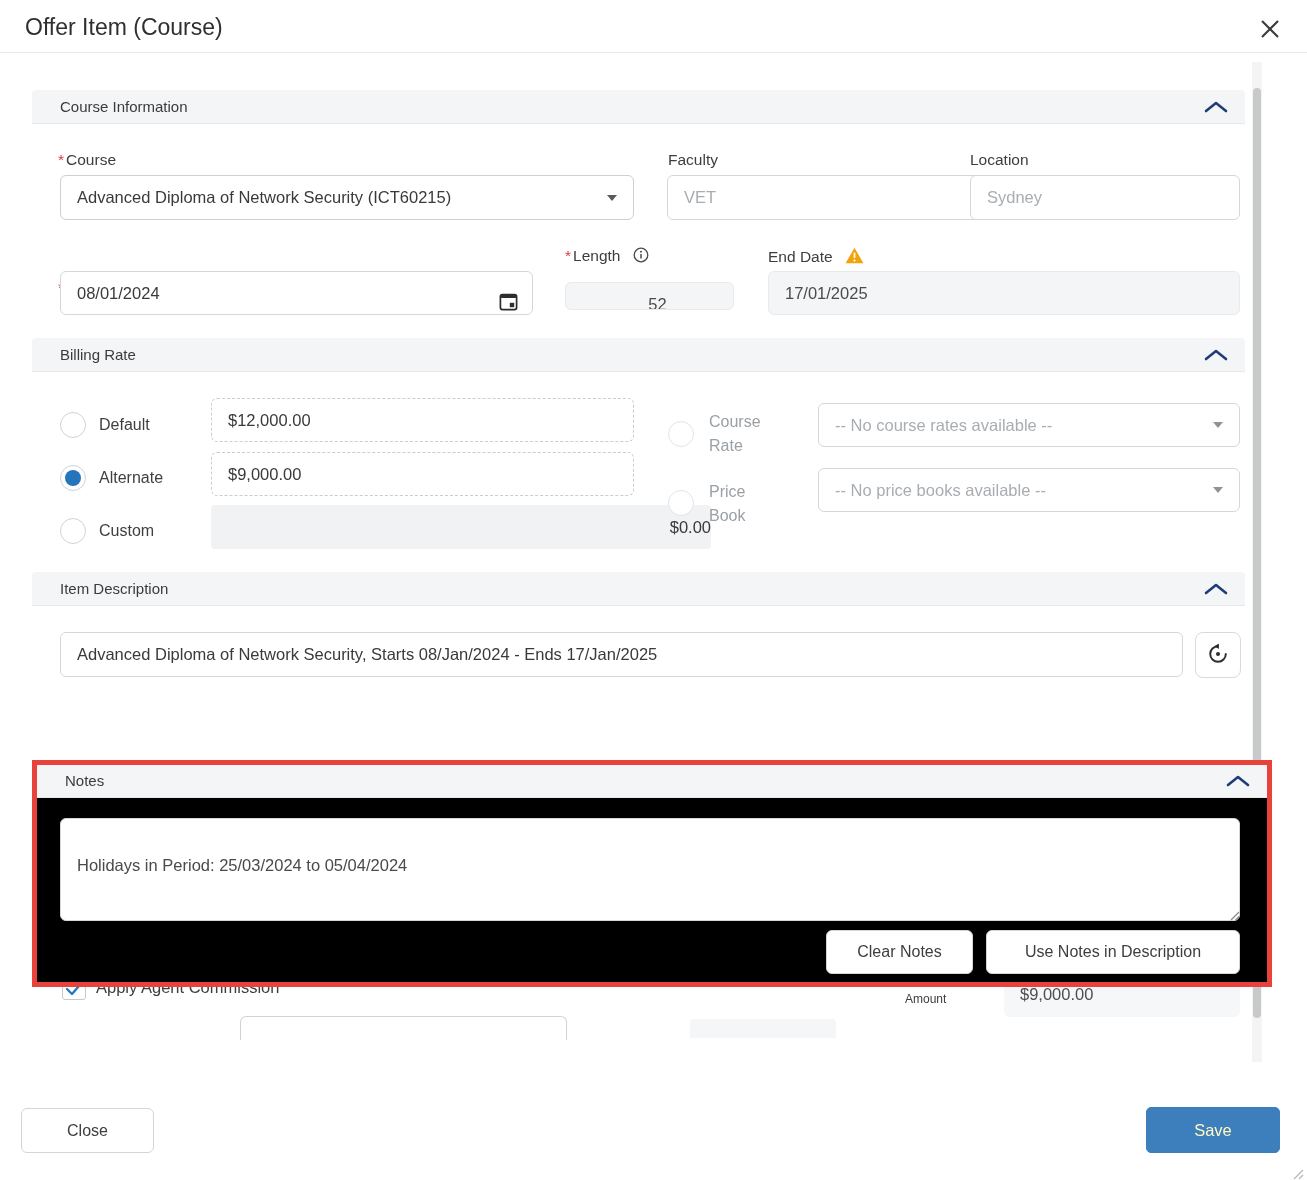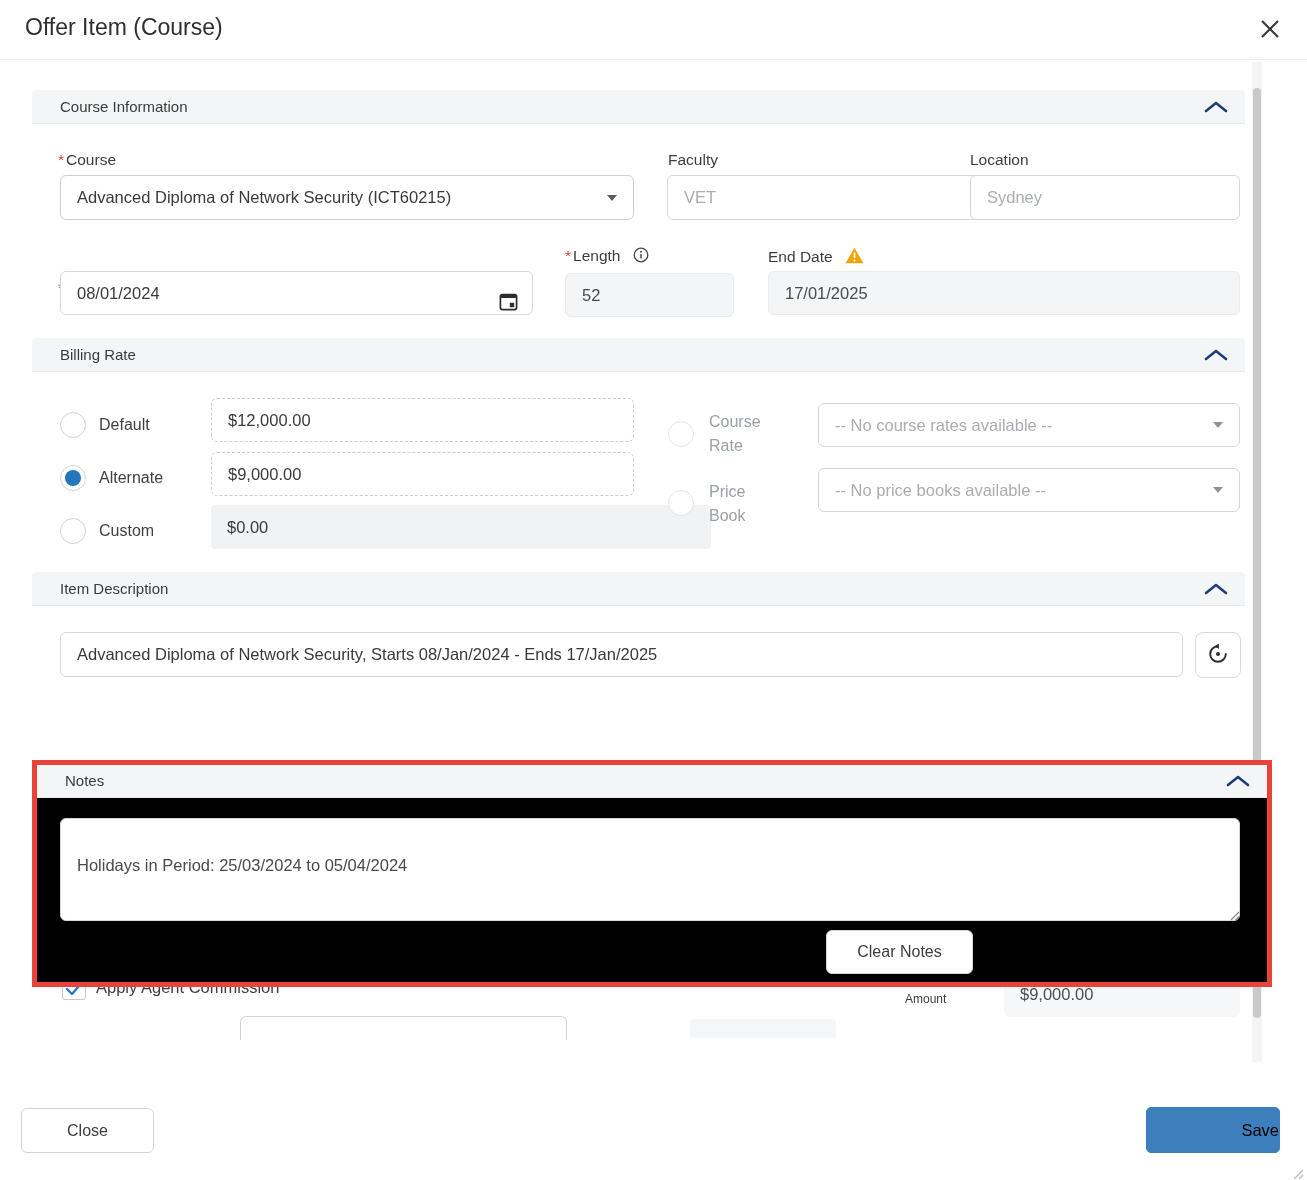--- a/index.html
+++ b/index.html
@@ -1,21 +1,21 @@
 <!DOCTYPE html>
 <html><head>
 <meta charset="utf-8">
 <style>
   * { margin:0; padding:0; box-sizing:border-box; }
   html,body { background:#fff; }
   body { font-family:"Liberation Sans","DejaVu Sans",sans-serif; color:#3a3a3a; }
   .page { position:relative; width:1307px; height:1180px; background:#fff; overflow:hidden; }
 
   
-  .dlg-header { position:absolute; top:0; left:0; width:1307px; height:60px; border-bottom:1px solid #eaeaea; background:#fff; }
+  .dlg-header { position:absolute; top:0; left:0; width:1307px; height:53px; border-bottom:1px solid #eaeaea; background:#fff; }
   .dlg-title { position:absolute; left:25px; top:14px; font-size:23px; font-weight:400; color:#2f2f2f; }
   .close-btn { position:absolute; right:24px; top:16px; width:26px; height:26px; cursor:pointer; }
 
   
   .scroll-area { position:absolute; top:60px; left:0; width:1307px; height:1002px; overflow:hidden; background:#fff; }
 
   
   .sec-head { position:absolute; left:32px; width:1213px; height:34px; background:#f4f5f6; border-bottom:1px solid #e7e9eb; border-radius:4px 4px 0 0; }
   .sec-title { position:absolute; left:28px; top:8px; font-size:15px; color:#3b3b3b; }
   .chev { position:absolute; right:16px; top:10px; width:26px; height:14px; cursor:pointer; }
@@ -40,21 +40,21 @@
   .rlabel { position:absolute; font-size:16px; color:#3f3f3f; }
   .rlabel.lite { color:#9aa0a5; line-height:24px; width:62px; white-space:normal; }
   .checkbox { position:absolute; width:24px; height:24px; border:1px solid #c6cace; border-radius:3px; background:#fff; cursor:pointer; }
   .checkbox svg { display:none; position:absolute; left:2px; top:3px; }
   .checkbox.checked svg { display:block; }
 
   
   .btn { position:absolute; height:44px; background:#fff; border:1px solid #d2d6d9; border-radius:6px;
          font-size:16px; color:#3d3d3d; text-align:center; cursor:pointer; font-family:inherit; }
   .btn-primary { position:absolute; height:46px; background:#3d7ebd; border:1px solid #3d7ebd; border-radius:5px;
-                 font-size:16.5px; color:#000000; text-align:right; cursor:pointer; font-family:inherit; }
+                 font-size:16.5px; color:#fef9c3; text-align:center; cursor:pointer; font-family:inherit; }
 
   
   .red-box { position:absolute; left:32px; top:700px; width:1240px; height:227px; border:5px solid #e8423b; background:#000000; z-index:5; }
   .notes-ta { position:absolute; left:23px; top:53px; width:1180px; height:103px; border:1px solid #d4d8db; border-radius:6px;
               resize:none; font-family:inherit; font-size:16.5px; color:#4a4a4a; padding:37px 32px 10px 16px; outline:none; overflow:hidden; }
   .ta-grip { position:absolute; left:1192px; top:142px; pointer-events:none; }
 
   
   .sb-track { position:absolute; left:1252px; top:2px; width:10px; height:1000px; background:#f4f4f4; }
   .sb-thumb { position:absolute; left:1px; top:26px; width:8px; height:930px; background:#c7c9cb; border-radius:4px; }
@@ -134,21 +134,21 @@
       <div class="field" style="left:60px; top:211px; width:473px; height:44px; line-height:42px;">
         <span>08/01/2024</span>
         <span style="position:absolute; right:14px; top:12px;">
           <svg width="19" height="19" viewBox="0 0 19 19">
               <rect x="1.4" y="2.6" width="16.2" height="15" rx="2" fill="none" stroke="#2d2d2d" stroke-width="1.7"></rect>
               <rect x="1.4" y="2.6" width="16.2" height="3.4" rx="1.6" fill="#2d2d2d"></rect>
               <rect x="10.8" y="10.8" width="4.4" height="4.4" fill="#2d2d2d"></rect>
             </svg>
         </span>
       </div>
-      <div class="field grey" style="left:565px; top:213px; width:169px; height:44px; line-height:42px;"><span>52</span></div>
+      <div class="field grey" style="left:565px; top:222px; width:169px; height:28px; line-height:42px;text-align:center;"><span>52</span></div>
       <div class="field grey" style="left:768px; top:211px; width:472px; height:44px; line-height:42px;"><span>17/01/2025</span></div>
     </div>
 
     <div class="sec-head" style="top:278px;">
       <span class="sec-title">Billing Rate</span>
       <span class="chev">
         <svg width="26" height="14" viewBox="0 0 26 14">
             <polyline points="3,11 13,3 23,11" fill="none" stroke="#1e3c78" stroke-width="2.6" stroke-linecap="round" stroke-linejoin="round"></polyline>
           </svg>
       </span>
@@ -158,21 +158,21 @@
       <span class="radio" style="left:60px; top:352px;"></span>
       <span class="rlabel" style="left:99px; top:356px;">Default</span>
       <div class="field dashed" style="left:211px; top:338px; width:423px; height:44px; line-height:42px;"><span>$12,000.00</span></div>
 
       <span class="radio checked" style="left:60px; top:405px;"></span>
       <span class="rlabel" style="left:99px; top:409px;">Alternate</span>
       <div class="field dashed" style="left:211px; top:392px; width:423px; height:44px; line-height:42px;"><span>$9,000.00</span></div>
 
       <span class="radio" style="left:60px; top:458px;"></span>
       <span class="rlabel" style="left:99px; top:462px;">Custom</span>
-      <div class="field flat" style="left:211px; top:445px; width:500px; height:44px;"><span>$0.00</span></div>
+      <div class="field flat" style="left:211px; top:445px; width:500px; height:44px;text-align:right;"><span>$0.00</span></div>
 
       <span class="radio lite" style="left:668px; top:361px;"></span>
       <span class="rlabel lite" style="left:709px; top:350px;">Course Rate</span>
       <div class="field ghost" style="left:818px; top:343px; width:422px; height:44px; line-height:42px;">
         <span>-- No course rates available --</span>
         <span class="caret lite" style="top:18px;"></span>
       </div>
 
       <span class="radio lite" style="left:668px; top:430px;"></span>
       <span class="rlabel lite" style="left:709px; top:420px;">Price Book</span>
@@ -213,20 +213,21 @@
         </span>
       </div>
       <textarea class="notes-ta" style="">Holidays in Period: 25/03/2024 to 05/04/2024</textarea>
       <span class="ta-grip">
         <svg width="11" height="11" viewBox="0 0 11 11">
             <line x1="2" y1="10" x2="10" y2="2" stroke="#8a8a8a" stroke-width="1.2"></line>
             <line x1="6.5" y1="10" x2="10" y2="6.5" stroke="#8a8a8a" stroke-width="1.2"></line>
           </svg>
       </span>
       <button class="btn" style="left:789px; top:165px; width:147px;">Clear Notes</button>
+      <button class="btn" style="left:949px; top:165px; width:254px;">Use Notes in Description</button>
     </div>
 
     <div class="sec-head" style="top:878px;">
       <span class="sec-title">Billing Amount</span>
       <span class="chev">
         <svg width="26" height="14" viewBox="0 0 26 14">
             <polyline points="3,11 13,3 23,11" fill="none" stroke="#1e3c78" stroke-width="2.6" stroke-linecap="round" stroke-linejoin="round"></polyline>
           </svg>
       </span>
     </div>

